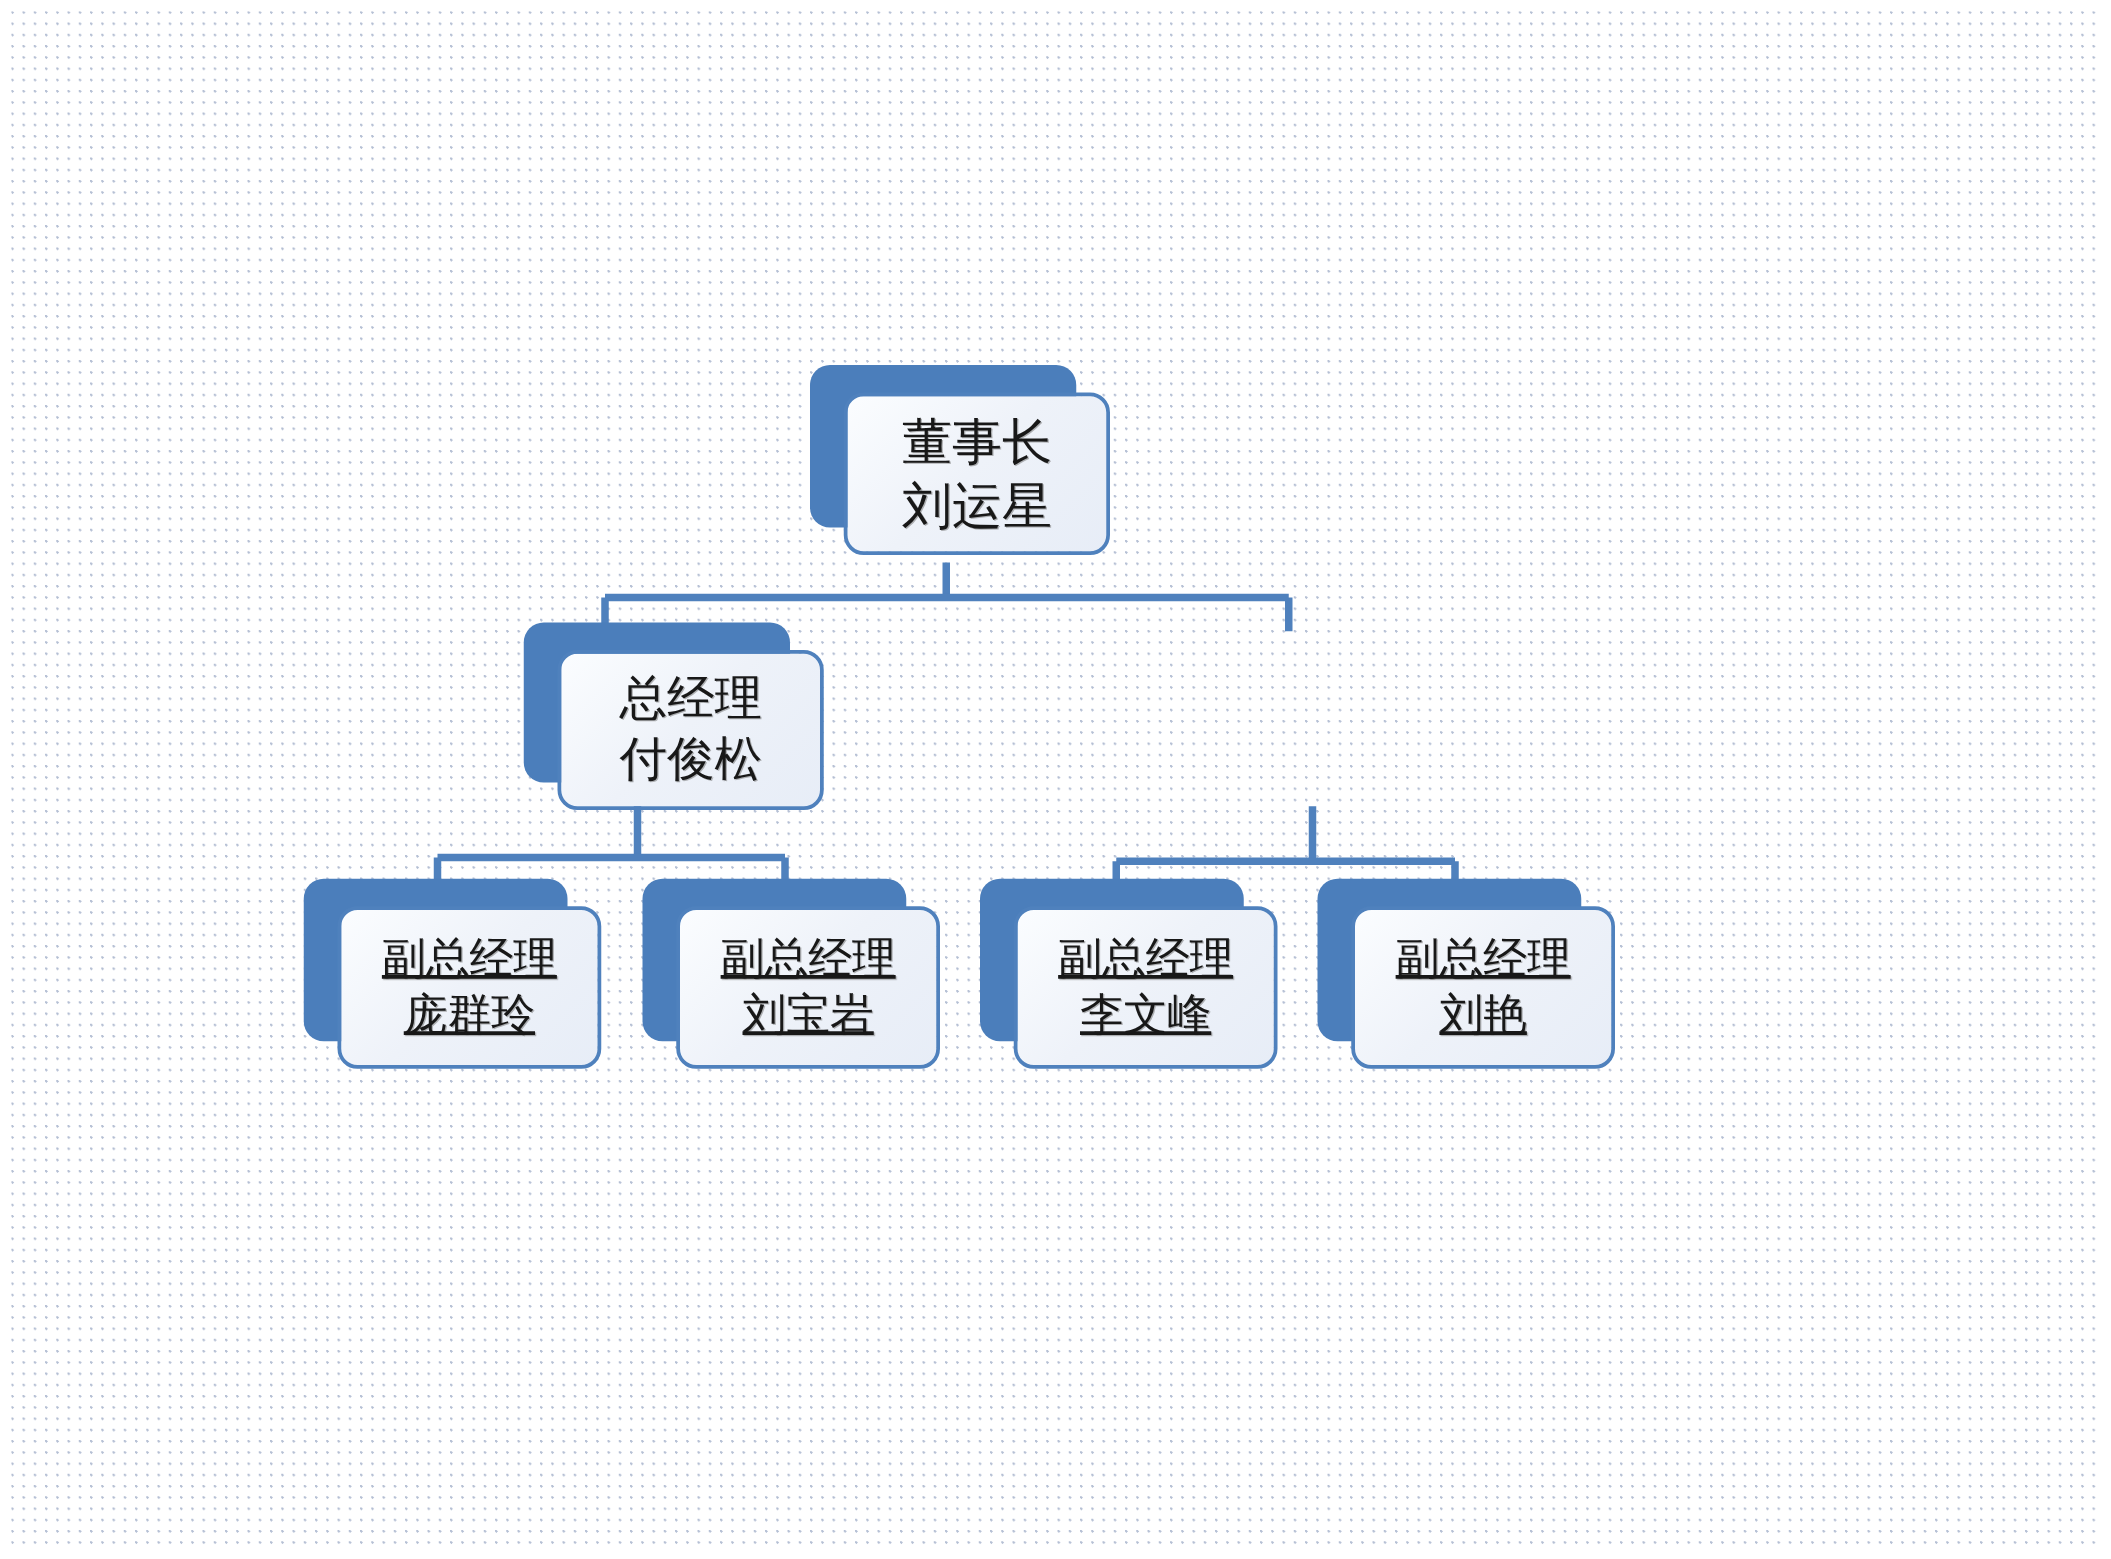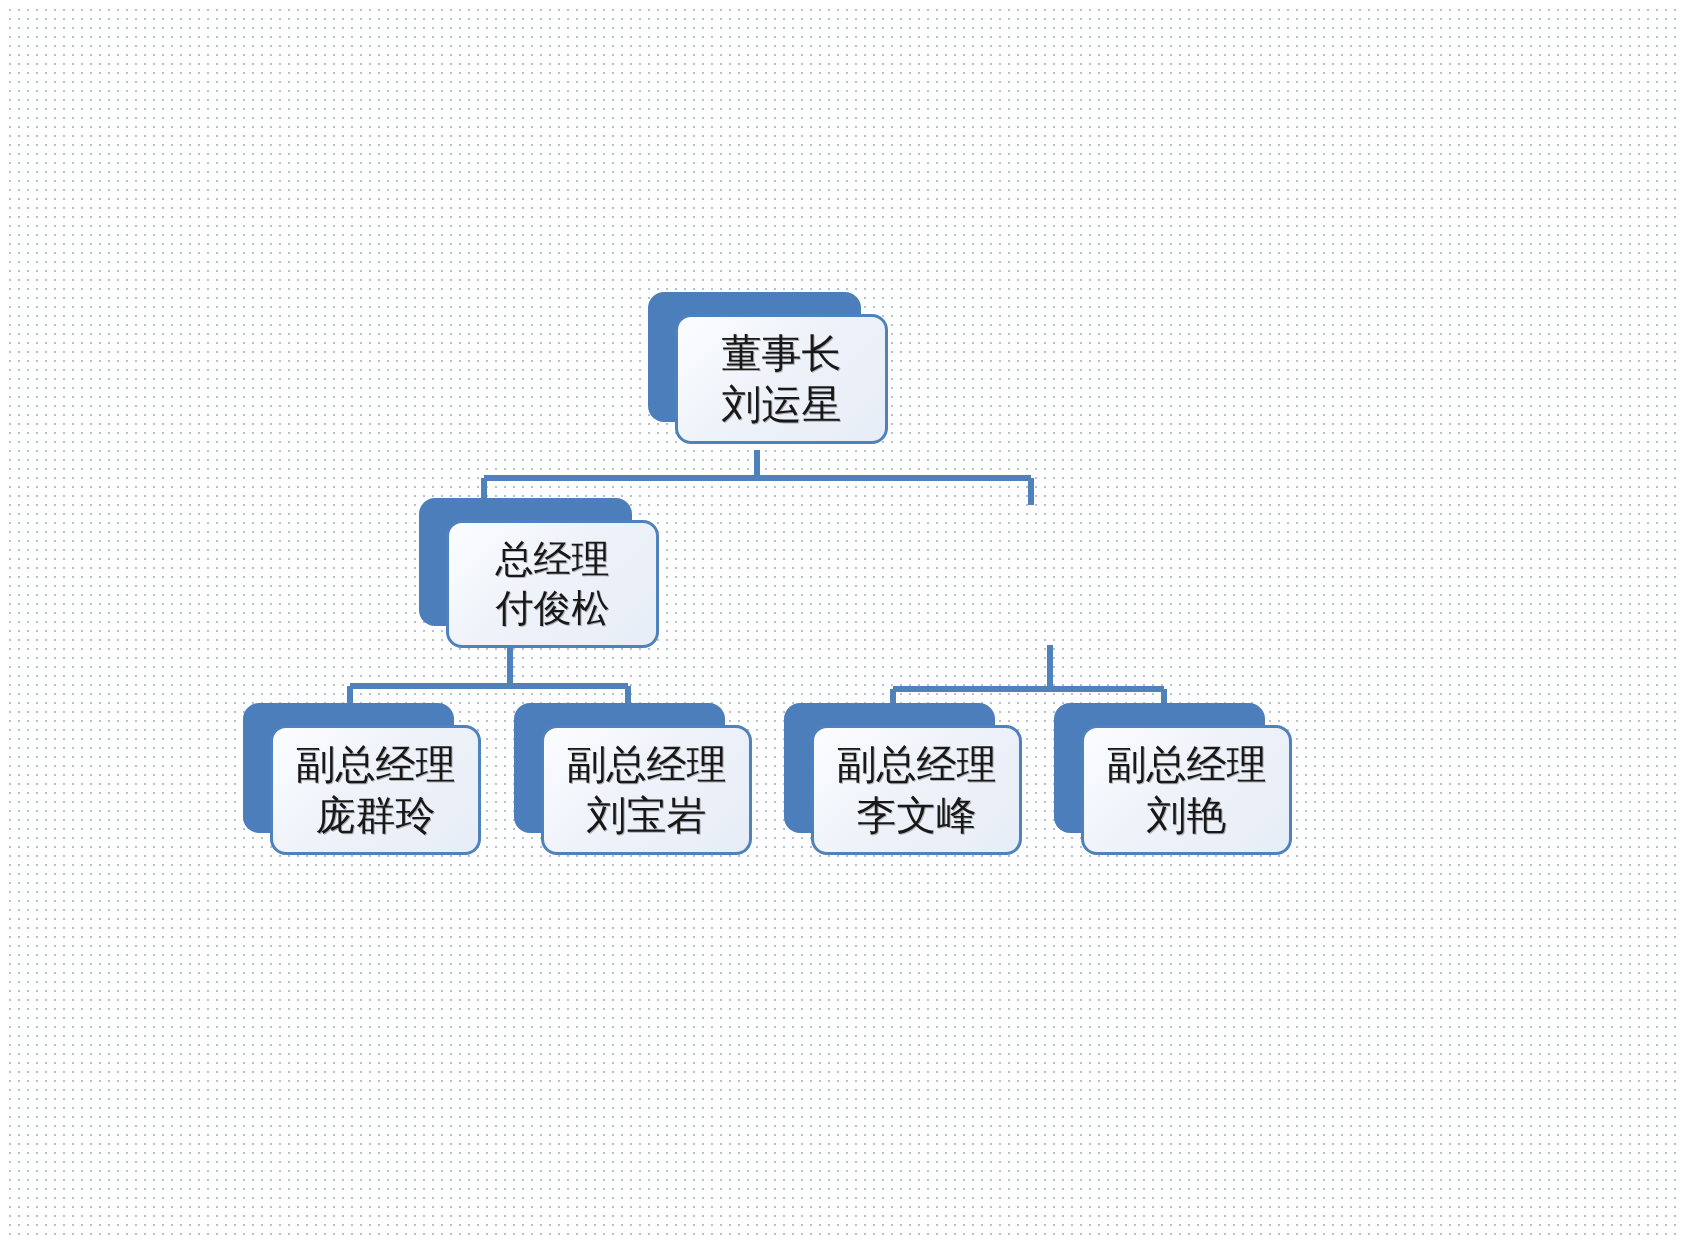--- a/index.html
+++ b/index.html
@@ -81,21 +81,21 @@
   }
 
   
   .lvl1 { width: 213px; height: 130px; padding-left: 48px; }
   .lvl1 .card { font-size: 40px; }
 
   .lvl2 { width: 213px; height: 128px; }
   .lvl2 .card { font-size: 38px; }
 
   .lvl3 { width: 211px; height: 130px; }
-  .lvl3 .card { font-size: 40px; }
+  .lvl3 .card { font-size: 35px; text-decoration: underline; }
 </style>
 </head>
 <body>
 
 <div id="slide">
 
   <svg id="connectors" viewBox="0 0 1689 1247" width="1689" height="1247" aria-hidden="true">
     <g stroke="#4F81BD" stroke-width="6" fill="none" stroke-linecap="butt">
 
       <path d="M 757 450 L 757 478"></path>

